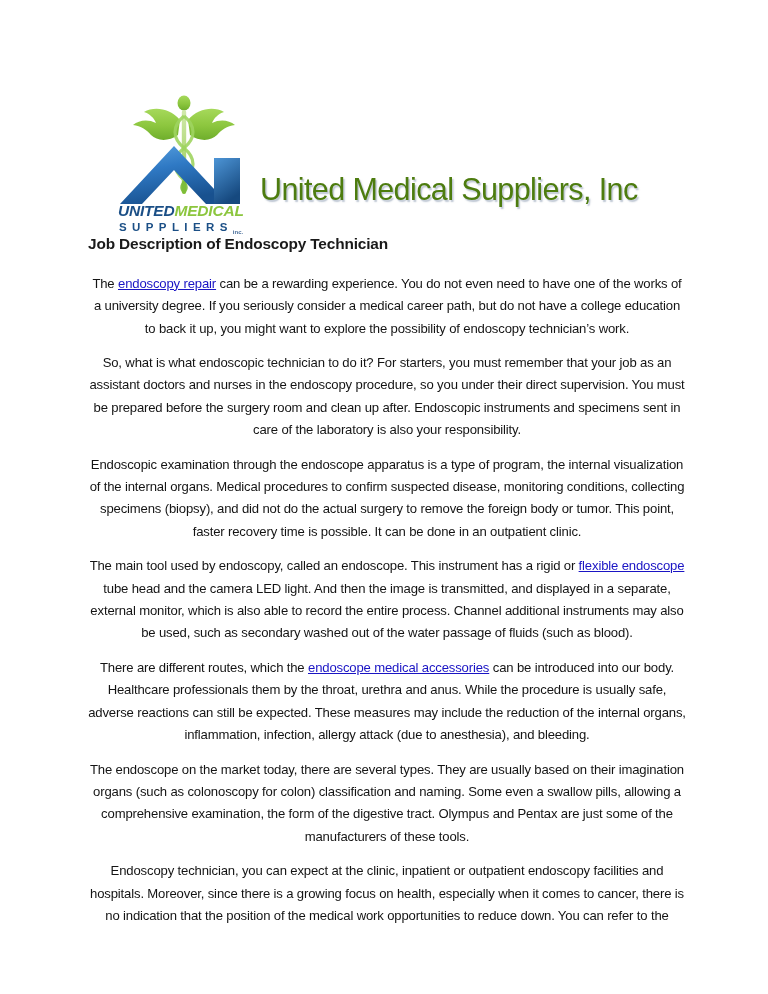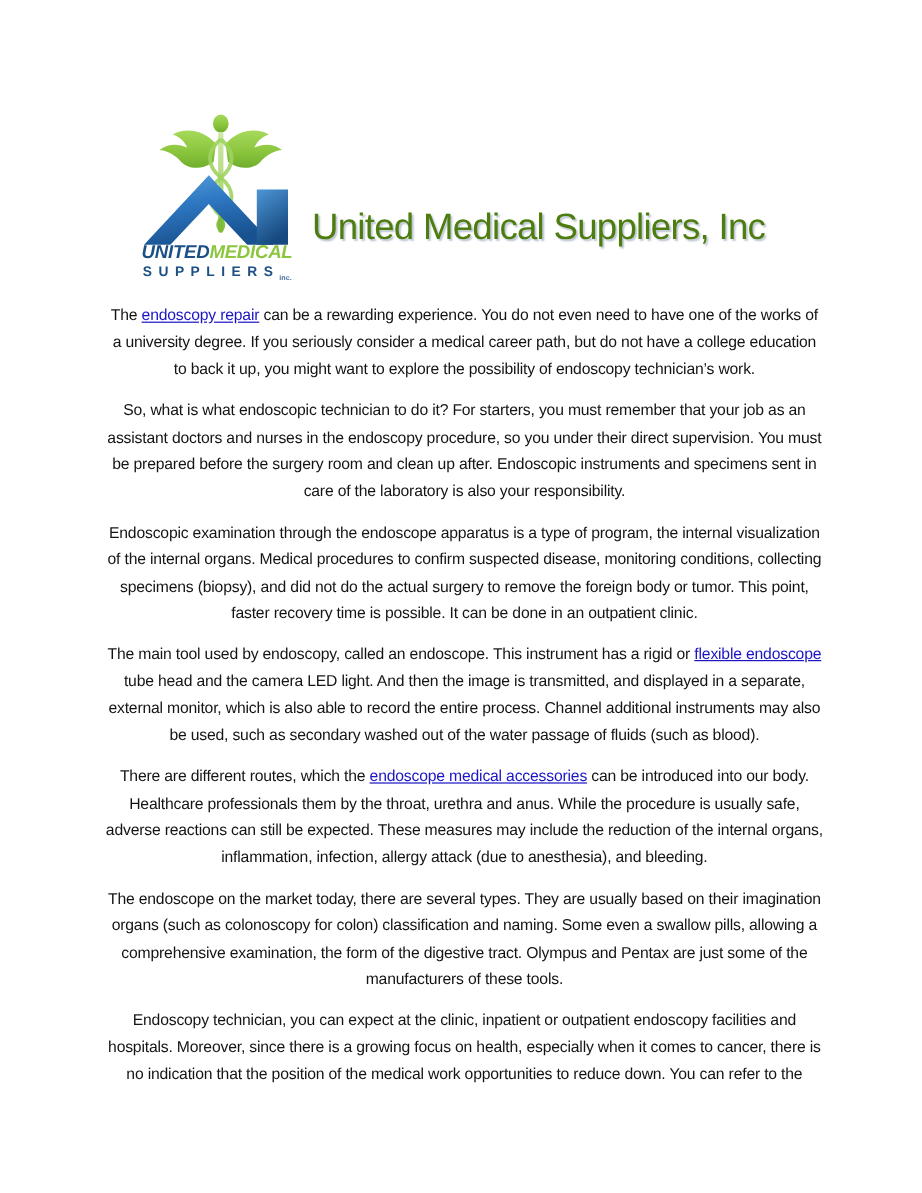--- a/index.html
+++ b/index.html
@@ -204,20 +204,21 @@
         <div class="logo-wordline">
           <span class="lw-united">UNITED</span><span class="lw-medical">MEDICAL</span>
         </div>
 
         <div class="logo-suppliers"><span>SUPPLIERS</span><span class="logo-inc">inc.</span></div>
       </div>
 
       <div class="company-wordmark">United Medical Suppliers, Inc</div>
     </div>
 
+    <h1 class="doc-title">Job Description of Endoscopy Technician</h1>
     <div class="spacer-title"></div>
 
     <div id="paragraphs">
         <p class="para"><span>The </span><a class="doclink" href="#">endoscopy repair</a><span> can be a rewarding experience. You do not even need to have one of the works of a university degree. If you seriously consider a medical career path, but do not have a college education to back it up, you might want to explore the possibility of endoscopy technician’s work.</span></p>
         <div class="spacer-para"></div>
         <p class="para"><span>So, what is what endoscopic technician to do it? For starters, you must remember that your job as an assistant doctors and nurses in the endoscopy procedure, so you under their direct supervision. You must be prepared before the surgery room and clean up after. Endoscopic instruments and specimens sent in care of the laboratory is also your responsibility.</span></p>
         <div class="spacer-para"></div>
         <p class="para"><span>Endoscopic examination through the endoscope apparatus is a type of program, the internal visualization of the internal organs. Medical procedures to confirm suspected disease, monitoring conditions, collecting specimens (biopsy), and did not do the actual surgery to remove the foreign body or tumor. This point, faster recovery time is possible. It can be done in an outpatient clinic.</span></p>
         <div class="spacer-para"></div>
         <p class="para"><span>The main tool used by endoscopy, called an endoscope. This instrument has a rigid or </span><a class="doclink" href="#">flexible endoscope</a><span> tube head and the camera LED light. And then the image is transmitted, and displayed in a separate, external monitor, which is also able to record the entire process. Channel additional instruments may also be used, such as secondary washed out of the water passage of fluids (such as blood).</span></p>

